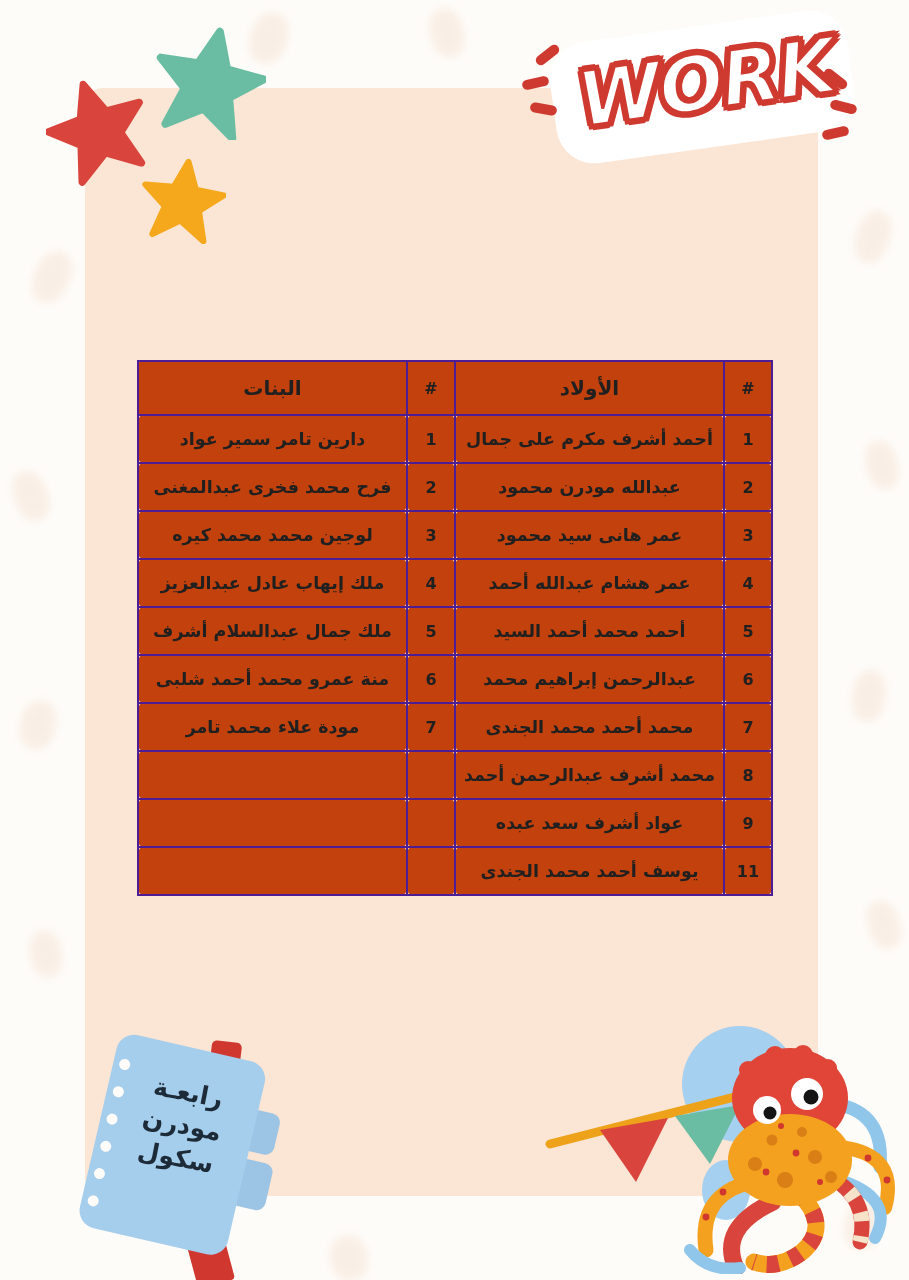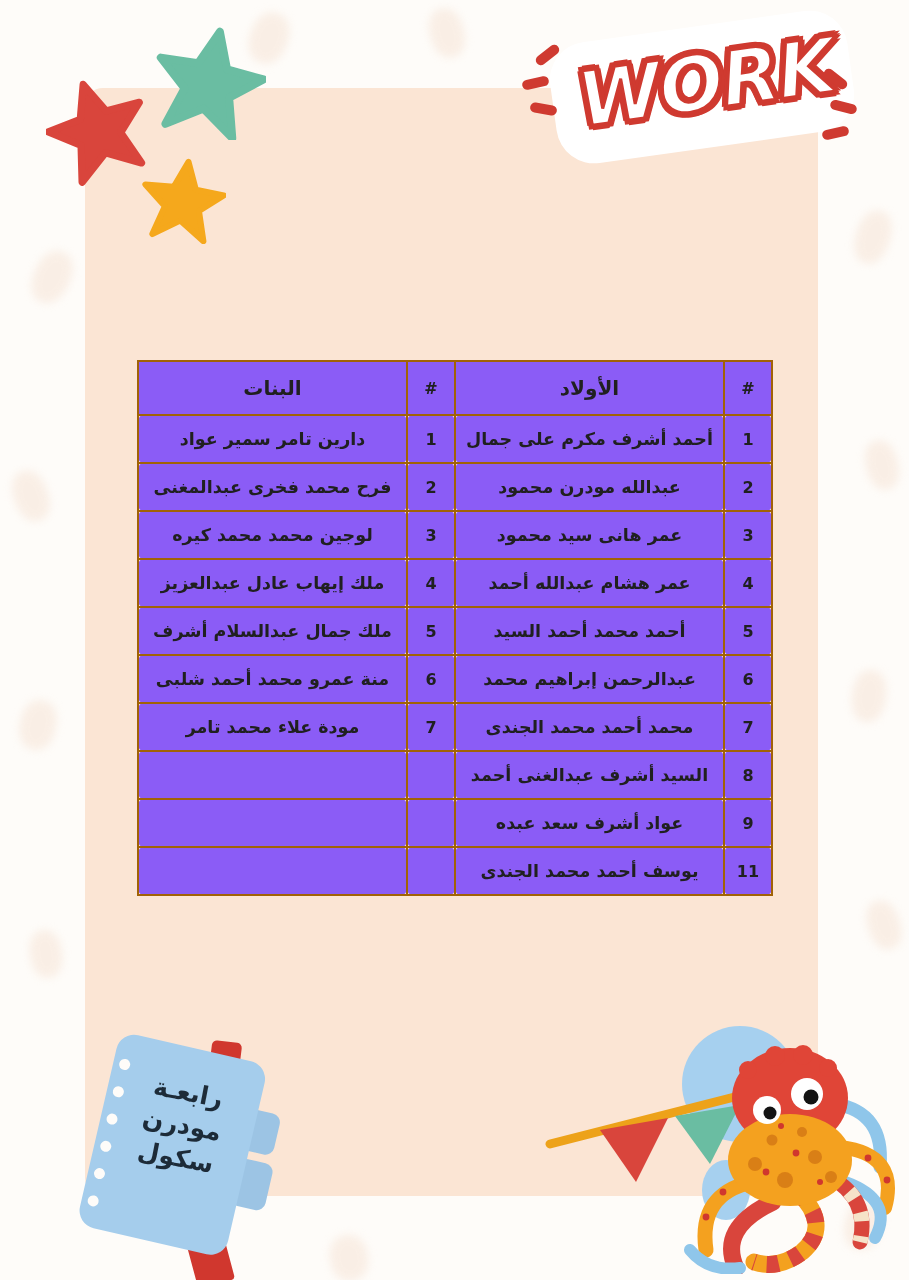--- a/index.html
+++ b/index.html
@@ -36,21 +36,21 @@
   .title{
     position:absolute;left:180px;top:186px;width:550px;text-align:center;
     color:#e04a3e;font-weight:700;direction:rtl;
   }
   .title .t1{font-size:39px;line-height:1.25;text-shadow:0 0 1px #e04a3e;}
   .title .t2{font-size:49px;line-height:1.2;text-shadow:0 0 1.5px #e04a3e;}
   
   .tbl-wrap{position:absolute;left:137px;top:360px;width:634px;}
   table{border-collapse:collapse;table-layout:fixed;width:634px;direction:rtl;}
   td,th{
-    border:2px solid #a16207;background:#8b5cf6;
+    border:2px solid #4c1d95;background:#c2410c;
     color:#202020;font-weight:700;text-align:center;vertical-align:middle;
     overflow:hidden;white-space:nowrap;
   }
   th{height:50px;font-size:20px;}
   td{height:44px;font-size:17.5px;border-radius:6px;}
   td.num,th.num{font-size:16px;}
   
   .notebook{position:absolute;left:66px;top:1036px;width:230px;height:240px;transform:rotate(13deg);}
   .nb-tab-top{position:absolute;left:122px;top:-2px;width:30px;height:48px;background:#d0372e;border-radius:5px;transform:rotate(-6deg);}
   .nb-tab-r1{position:absolute;left:168px;top:58px;width:36px;height:42px;background:#9cc4e4;border-radius:9px;}
@@ -157,21 +157,21 @@
         <td>منة عمرو محمد أحمد شلبى</td>
       </tr>
       <tr>
         <td class="num">7</td>
         <td>محمد أحمد محمد الجندى</td>
         <td class="num">7</td>
         <td>مودة علاء محمد تامر</td>
       </tr>
       <tr>
         <td class="num">8</td>
-        <td>السيد أشرف عبدالغنى أحمد</td>
+        <td>محمد أشرف عبدالرحمن أحمد</td>
         <td class="num"></td>
         <td></td>
       </tr>
       <tr>
         <td class="num">9</td>
         <td>عواد أشرف سعد عبده</td>
         <td class="num"></td>
         <td></td>
       </tr>
       <tr>

